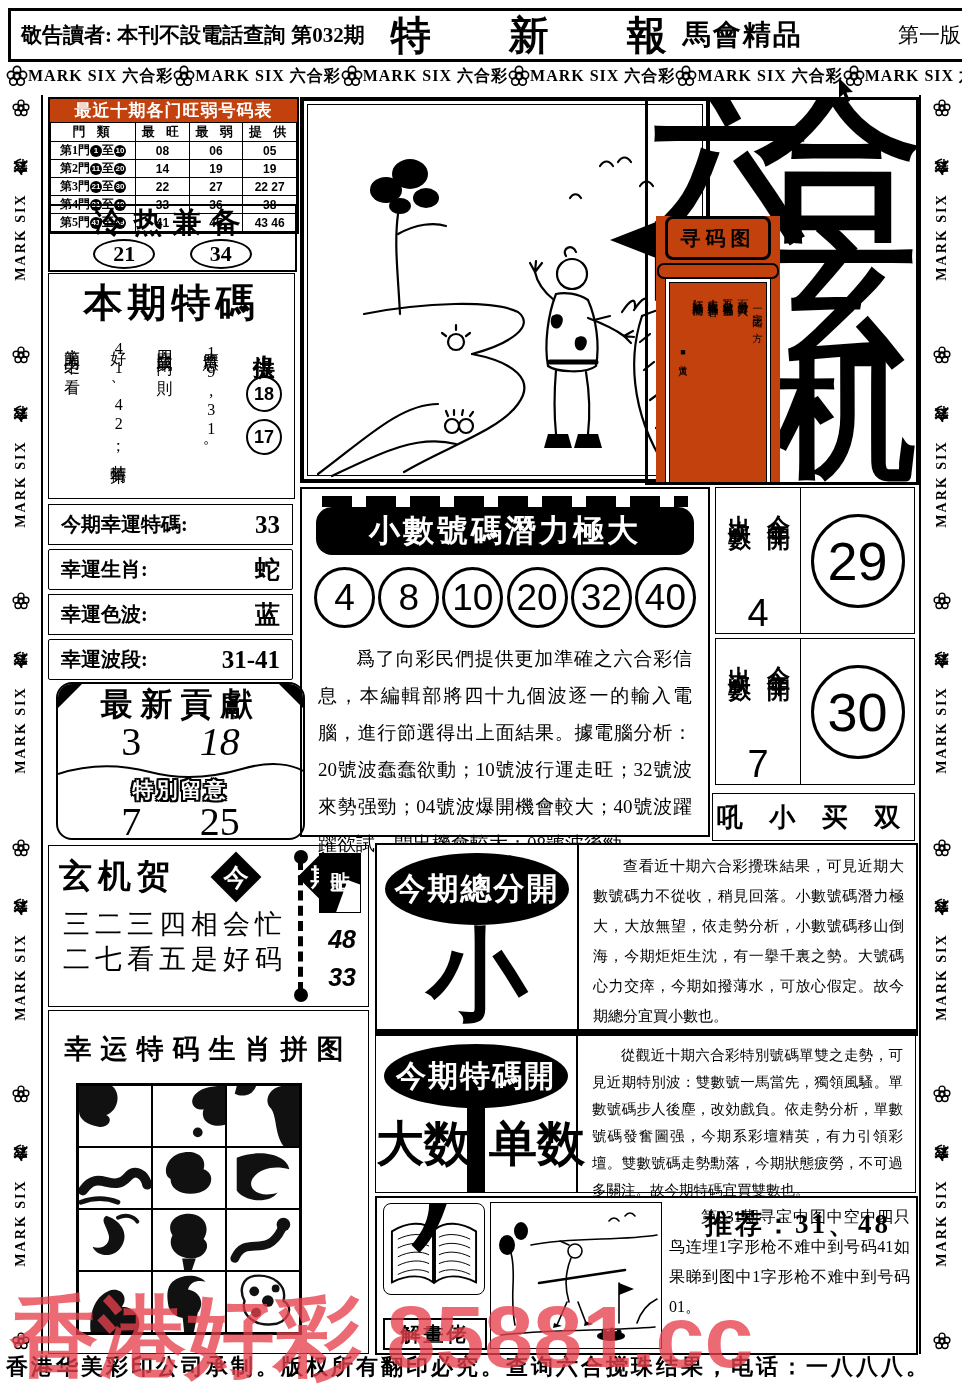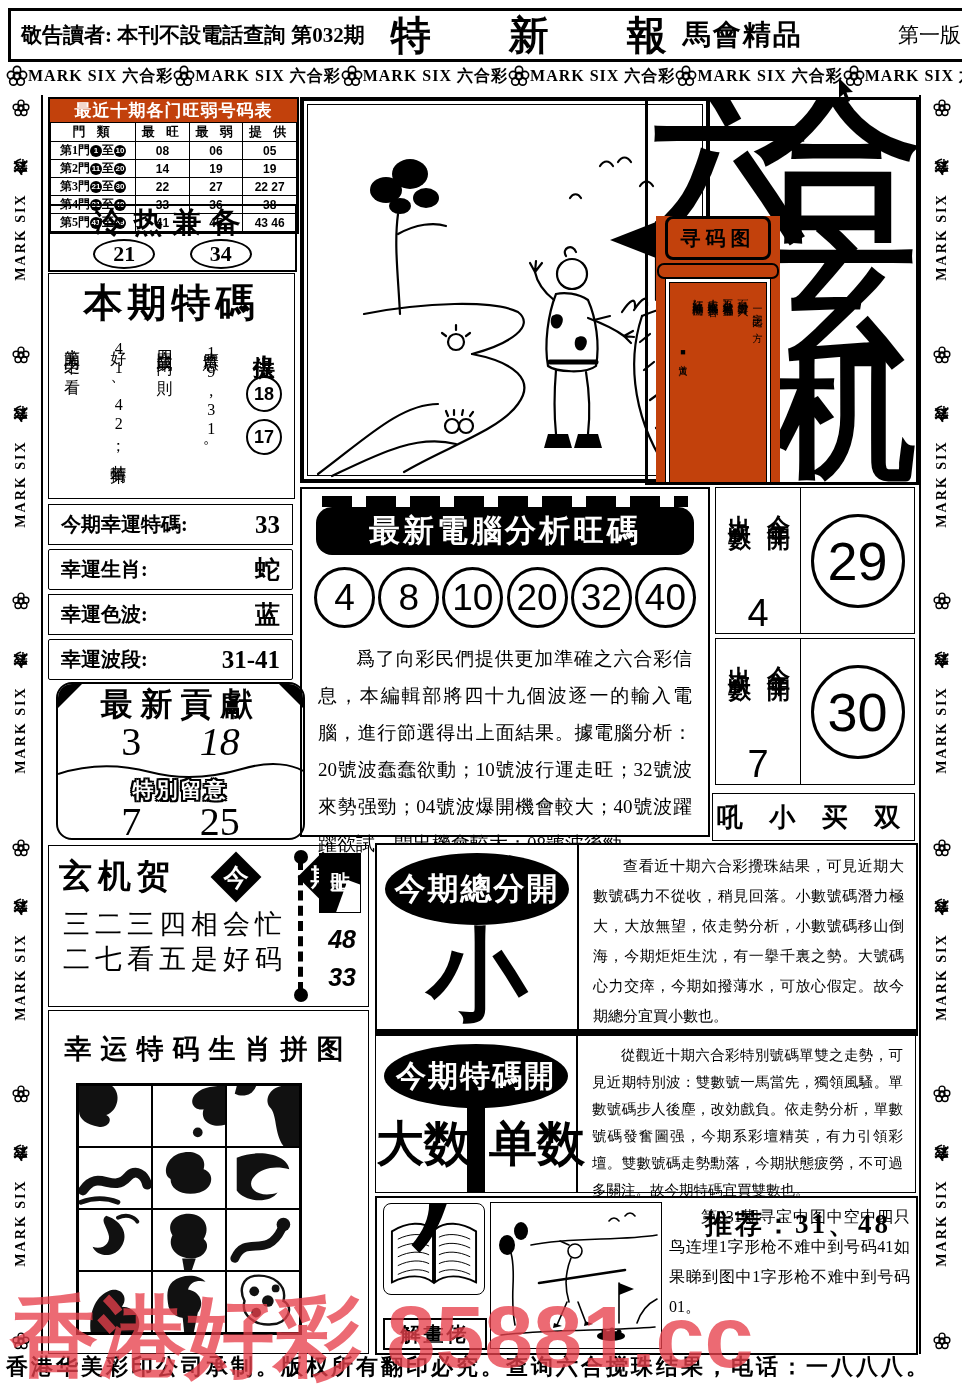--- a/index.html
+++ b/index.html
@@ -654,21 +654,21 @@
         <path d="M244 332 L264 332 L268 346 L240 346 Z"></path>
         <path d="M274 332 L294 332 L298 346 L270 346 Z"></path>
         <circle cx="378" cy="280" r="7"></circle>
           <circle cx="392" cy="264" r="7"></circle>
       </g>
     </svg>
   </div>
 
   <div class="abs" id="computer">
     <div class="comp-tabs"></div>
-    <div class="comp-title">最新電腦分析旺碼</div>
+    <div class="comp-title">小數號碼潛力極大</div>
     <div class="comp-balls">
       <span class="ball">4</span>
       <span class="ball">8</span>
       <span class="ball">10</span>
       <span class="ball">20</span>
       <span class="ball">32</span>
       <span class="ball">40</span>
     </div>
     <div class="comp-body">爲了向彩民們提供更加準確之六合彩信息，本編輯部將四十九個波逐一的輸入電腦，進行節選得出上面結果。據電腦分析：20號波蠢蠢欲動；10號波行運走旺；32號波來勢强勁；04號波爆開機會較大；40號波躍躍欲試，開出機會較大；08號波後勁。</div>
   </div>

